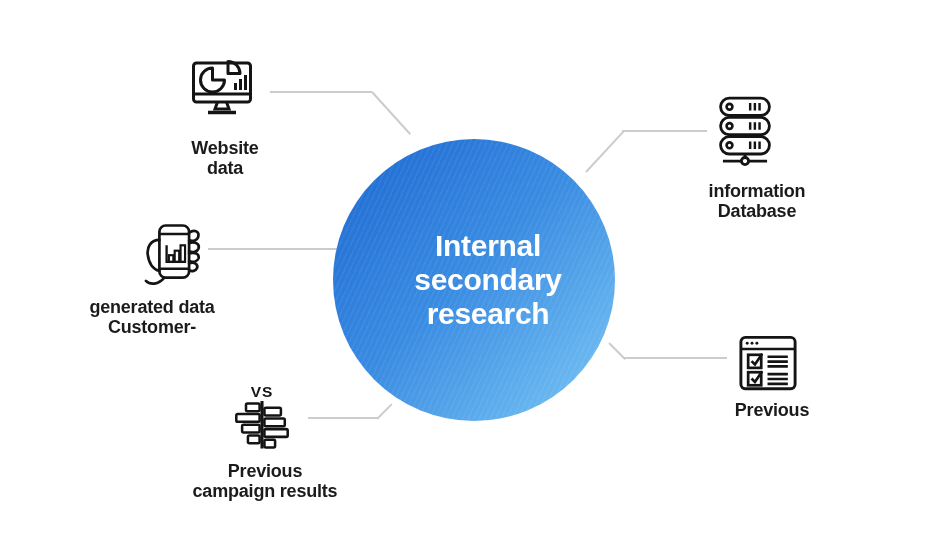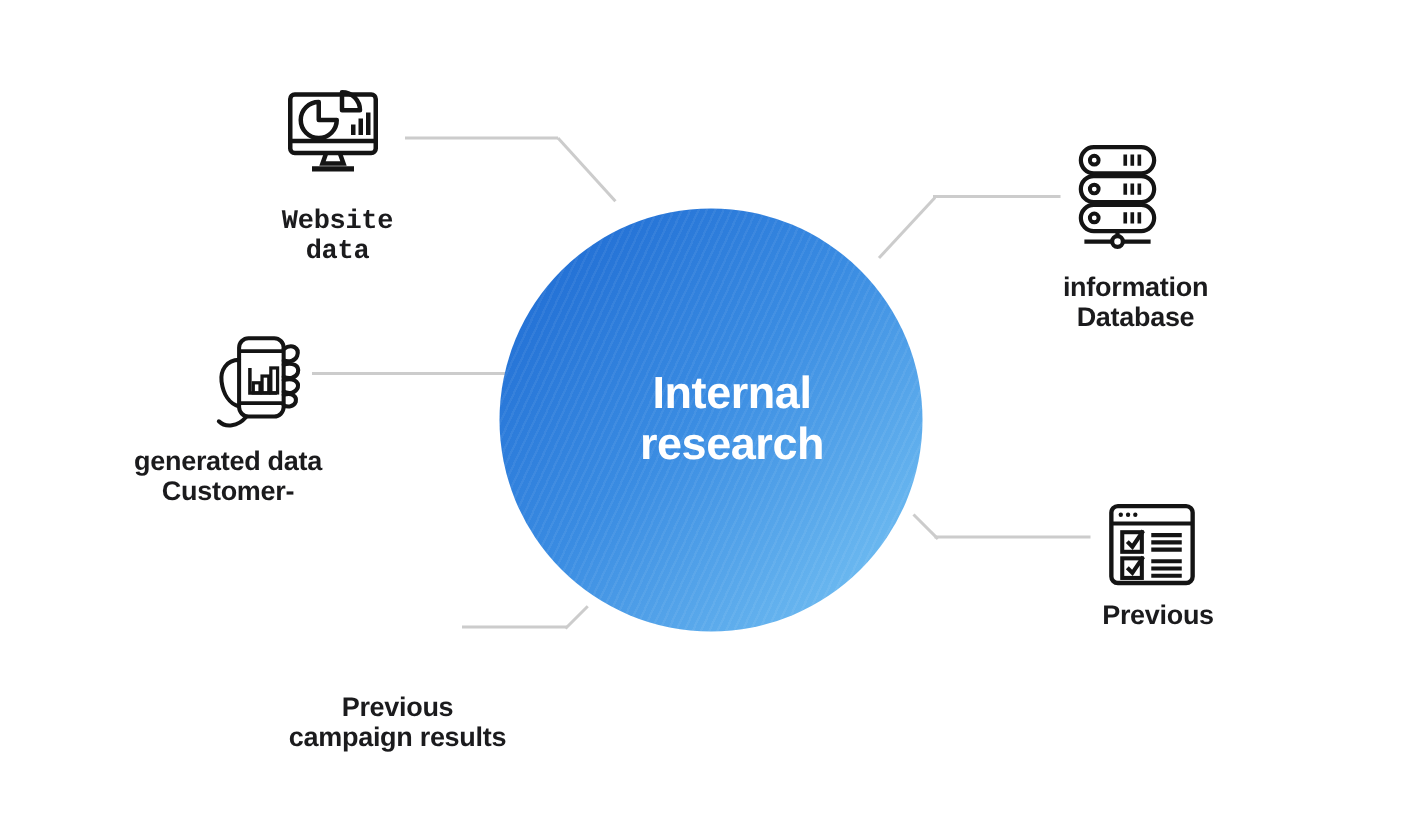--- a/index.html
+++ b/index.html
@@ -69,36 +69,37 @@
   <div class="line" style="left:208px;top:248px;width:130px;"></div>
   <div class="line" style="left:308px;top:417px;width:70px;"></div>
   <div class="line" style="left:377px;top:418px;width:21px;transform:rotate(-45deg);"></div>
   <div class="line" style="left:609px;top:342px;width:23px;transform:rotate(45deg);"></div>
   <div class="line" style="left:623px;top:357px;width:104px;"></div>
 
   <div class="circle">
     <div class="hatch"></div>
     <div class="center-text">
       <span>Internal</span>
+      <span>secondary</span>
       <span>research</span>
     </div>
   </div>
 
   <div class="icon" style="left:188px;top:54px;">
     <svg width="68" height="66" viewBox="0 0 68 66">
       <rect class="ic" x="5.5" y="9" width="57" height="39" rx="3" stroke-width="3"></rect>
       <path class="ic" d="M5.5 40 H62.5" stroke-width="3"></path>
       <path class="ic" d="M29.5 48 L27 55 H41 L38.5 48" stroke-width="3"></path>
       <path class="ic" d="M20 58.5 H48" stroke-width="3.5"></path>
       <path class="ic" d="M24.5 26 V14 A12 12 0 1 0 36.5 26 Z" stroke-width="3" stroke-linejoin="round"></path>
       <path class="ic" d="M40 19.5 V7.5 A12 12 0 0 1 52 19.5 Z" stroke-width="3" stroke-linejoin="round"></path>
       <path class="ic" d="M47.5 36 V29 M52.5 36 V25 M57.5 36 V21" stroke-width="3"></path>
     </svg>
   </div>
-  <div class="label" style="left:125px;top:139px;font-family:Liberation Mono, monospace;">
+  <div class="label" style="left:125px;top:139px;">
     <span>Website</span>
     <span>data</span>
   </div>
 
   <div class="icon" style="left:714px;top:95px;">
     <svg width="62" height="72" viewBox="0 0 66 76">
       <rect class="ic" x="7" y="3" width="52" height="18.5" rx="9.2" stroke-width="3"></rect>
       <rect class="ic" x="7" y="23.5" width="52" height="18.5" rx="9.2" stroke-width="3"></rect>
       <rect class="ic" x="7" y="44" width="52" height="18.5" rx="9.2" stroke-width="3"></rect>
       <circle class="ic" cx="16.5" cy="12.2" r="3.1" stroke-width="2.8"></circle>
@@ -131,20 +132,34 @@
       <path class="ic" d="M52 24.5 C59 22.5 64 25.5 62.5 30.5 C61 34.5 56 35.5 52 33.5" stroke-width="3" stroke-linecap="round"></path>
       <path class="ic" d="M52 36 C59 34 63.5 37 62.5 41.5 C61 45.5 56 46.5 52 44.5" stroke-width="3" stroke-linecap="round"></path>
       <path class="ic" d="M52 47 C58 45 62 48 61 52 C59.5 55.8 55 56.5 52 54.5" stroke-width="3" stroke-linecap="round"></path>
     </svg>
   </div>
   <div class="label" style="left:52px;top:298px;">
     <span>generated data</span>
     <span>Customer-</span>
   </div>
 
+  <div class="icon" style="left:230px;top:382px;">
+    <svg width="64" height="70" viewBox="0 0 66 72">
+      <text class="vs-text" x="33" y="15" text-anchor="middle">VS</text>
+      <path class="ic" d="M33 19.5 V68.5" stroke-width="3.2"></path>
+      <rect class="ic" x="16.5" y="22" width="14" height="8" rx="1.5" stroke-width="2.6"></rect>
+      <rect class="ic" x="6.5" y="33" width="24" height="8" rx="1.5" stroke-width="2.6"></rect>
+      <rect class="ic" x="12.5" y="44" width="18" height="8" rx="1.5" stroke-width="2.6"></rect>
+      <rect class="ic" x="18.5" y="55" width="12" height="8" rx="1.5" stroke-width="2.6"></rect>
+      <rect class="ic" x="35.5" y="26.5" width="17" height="8" rx="1.5" stroke-width="2.6"></rect>
+      <rect class="ic" x="35.5" y="37.5" width="21" height="8" rx="1.5" stroke-width="2.6"></rect>
+      <rect class="ic" x="35.5" y="48.5" width="24" height="8" rx="1.5" stroke-width="2.6"></rect>
+      <rect class="ic" x="35.5" y="59.5" width="11" height="8" rx="1.5" stroke-width="2.6"></rect>
+    </svg>
+  </div>
   <div class="label" style="left:165px;top:462px;">
     <span>Previous</span>
     <span>campaign results</span>
   </div>
 
   <div class="icon" style="left:736px;top:334px;">
     <svg width="64" height="60" viewBox="0 0 66 62">
       <rect class="ic" x="5" y="3.5" width="56" height="53" rx="4.5" stroke-width="3"></rect>
       <path class="ic" d="M5 15.5 H61" stroke-width="2.8"></path>
       <circle class="ic-fill" cx="11.5" cy="9.5" r="1.5"></circle>

